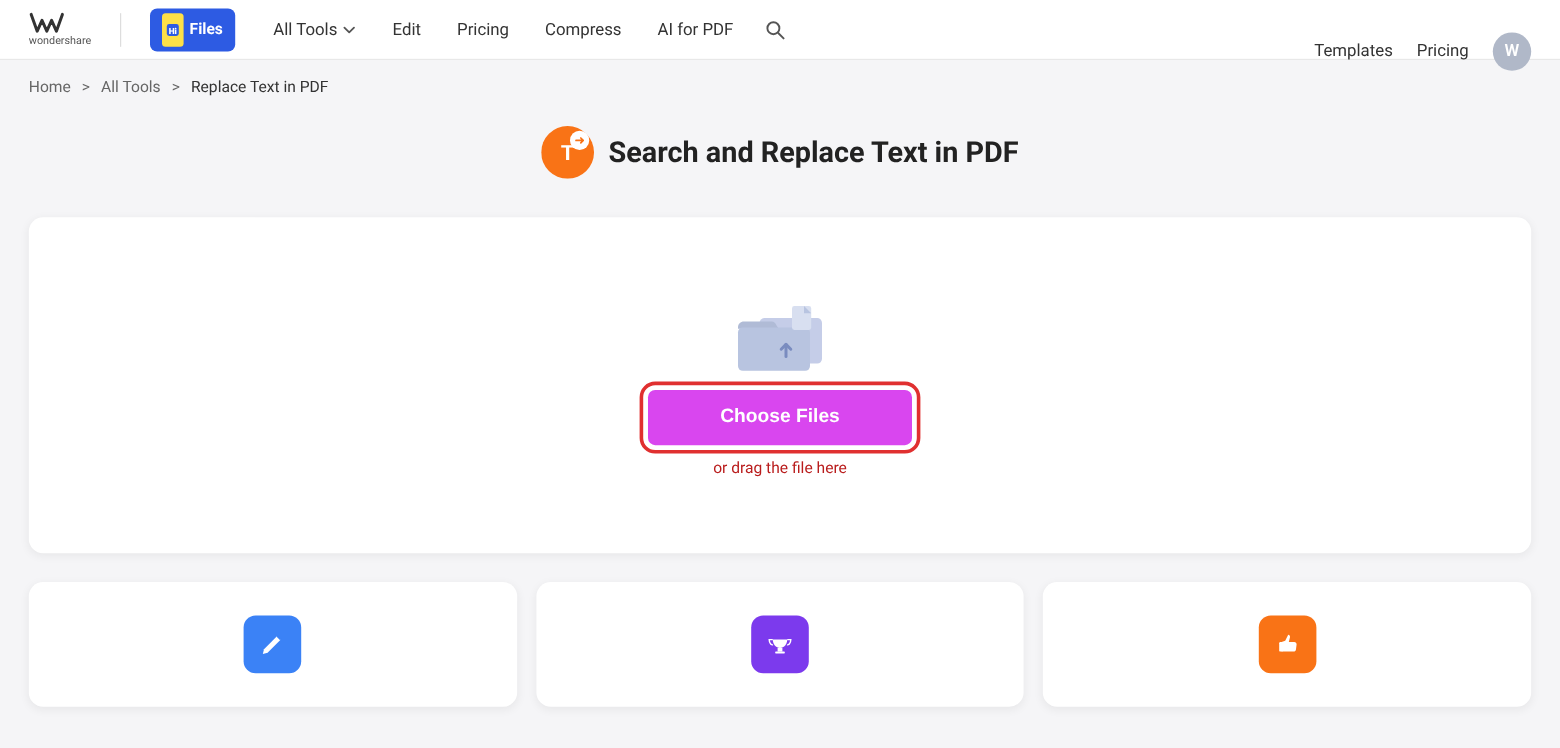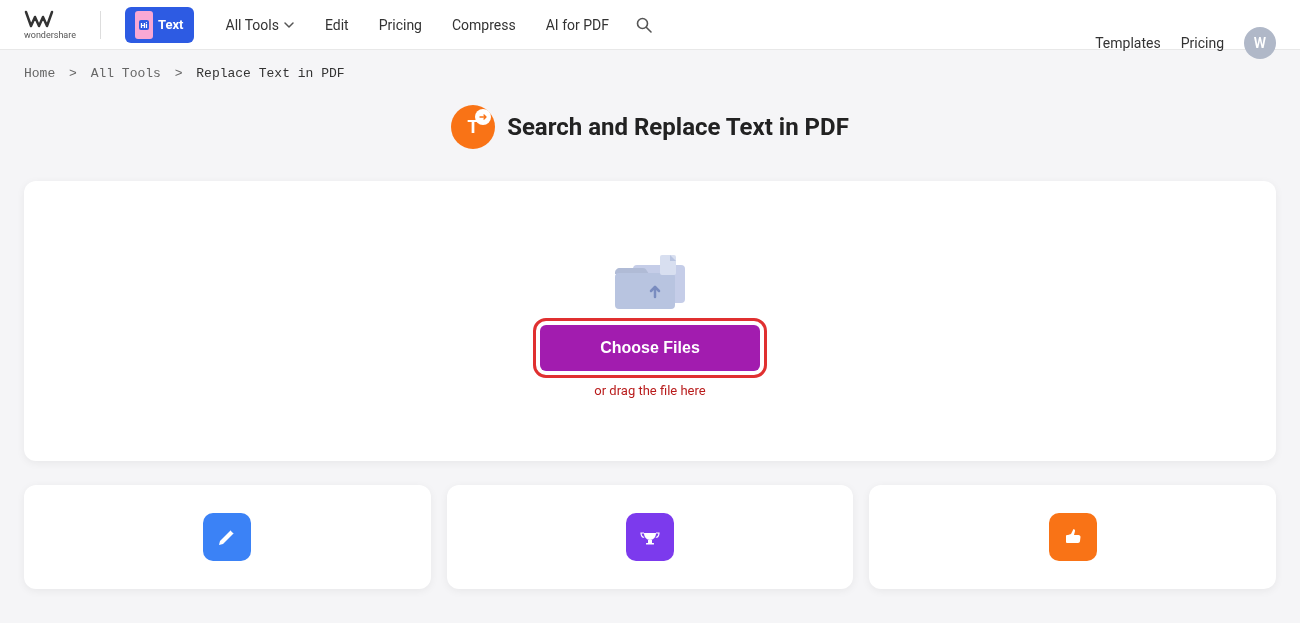--- a/index.html
+++ b/index.html
@@ -58,21 +58,21 @@
       color: #fff;
       padding: 4px 10px;
       border-radius: 6px;
       font-size: 13px;
       font-weight: 700;
     }
 
     .hipdf-badge .hi-icon {
       width: 18px;
       height: 28px;
-      background: #f9a8d4;
+      background: #fde047;
       border-radius: 3px;
       display: flex;
       align-items: center;
       justify-content: center;
       color: #2d5be3;
       font-size: 10px;
       font-weight: 900;
     }
 
     nav {
@@ -129,21 +129,20 @@
       font-size: 14px;
       font-weight: 600;
       cursor: pointer;
     }
 
     
     .breadcrumb {
       padding: 16px 24px 8px 24px;
       font-size: 13px;
       color: #666;
-      font-family: Liberation Mono, monospace;
     }
     .breadcrumb a { color: #666; text-decoration: none; }
     .breadcrumb .sep { margin: 0 6px; }
     .breadcrumb .current { color: #333; }
 
     
     .page-header {
       text-align: center;
       padding: 16px 0 24px 0;
     }
@@ -183,21 +182,21 @@
       padding: 40px 24px;
       display: flex;
       flex-direction: column;
       align-items: center;
       justify-content: center;
       min-height: 280px;
       box-shadow: 0 2px 8px rgba(0,0,0,0.06);
     }
 
     .choose-files-btn {
-      background: #a21caf;
+      background: #d946ef;
       color: #fff;
       border: none;
       border-radius: 6px;
       padding: 14px 60px;
       font-size: 16px;
       font-weight: 600;
       cursor: pointer;
       outline: 3px solid #e03030;
       outline-offset: 4px;
       transition: background 0.2s;
@@ -268,21 +267,21 @@
 
     <div class="divider-v"></div>
 
     <div class="hipdf-badge">
       <div class="hi-icon">
         <svg width="12" height="12" viewBox="0 0 12 12" fill="none">
           <rect x="1" y="1" width="10" height="10" rx="2" fill="#2d5be3"></rect>
           <text x="6" y="9" font-size="7" font-weight="900" fill="white" text-anchor="middle">Hi</text>
         </svg>
       </div>
-      <span>Text</span>
+      <span>Files</span>
     </div>
   </div>
 
   <nav>
     <div class="nav-item">
       <span>All Tools</span>
       <svg width="12" height="12" viewBox="0 0 12 12" fill="none">
         <path d="M2 4 L6 8 L10 4" stroke="#555" stroke-width="1.5" stroke-linecap="round" stroke-linejoin="round"></path>
       </svg>
     </div>

